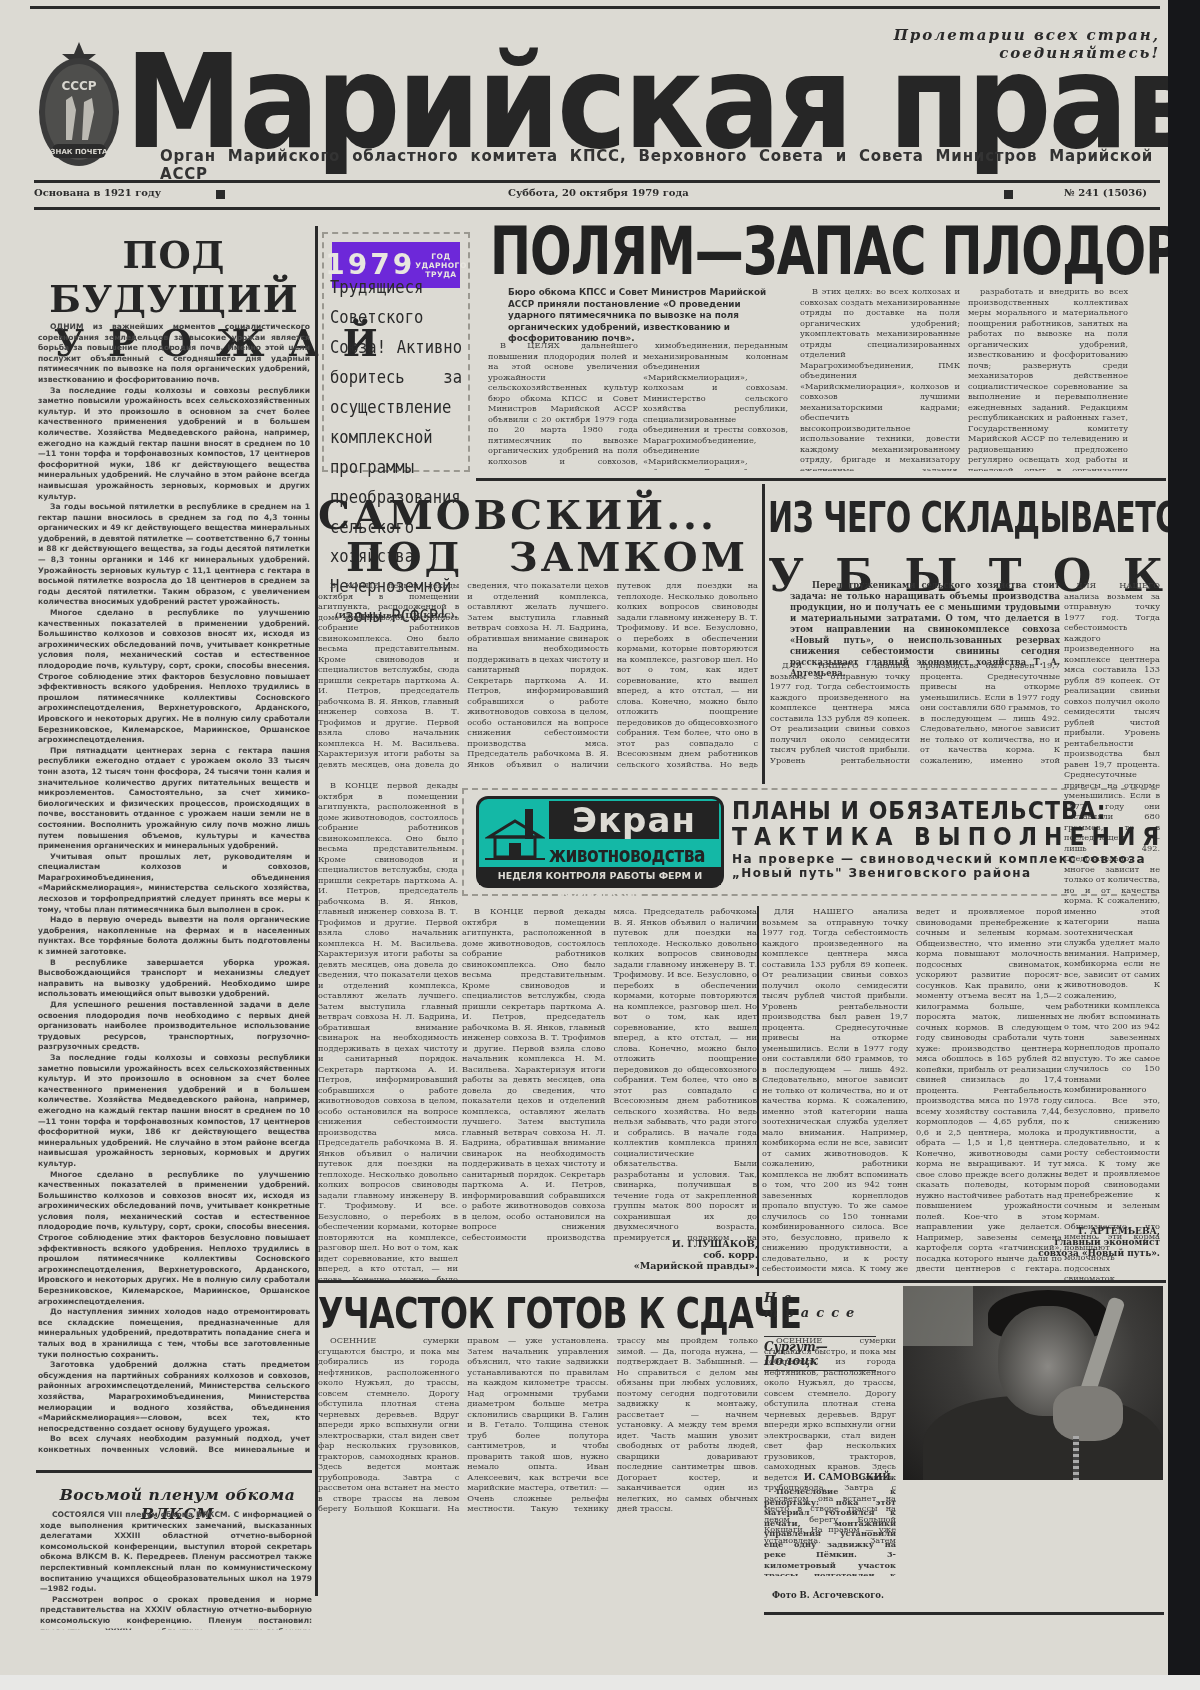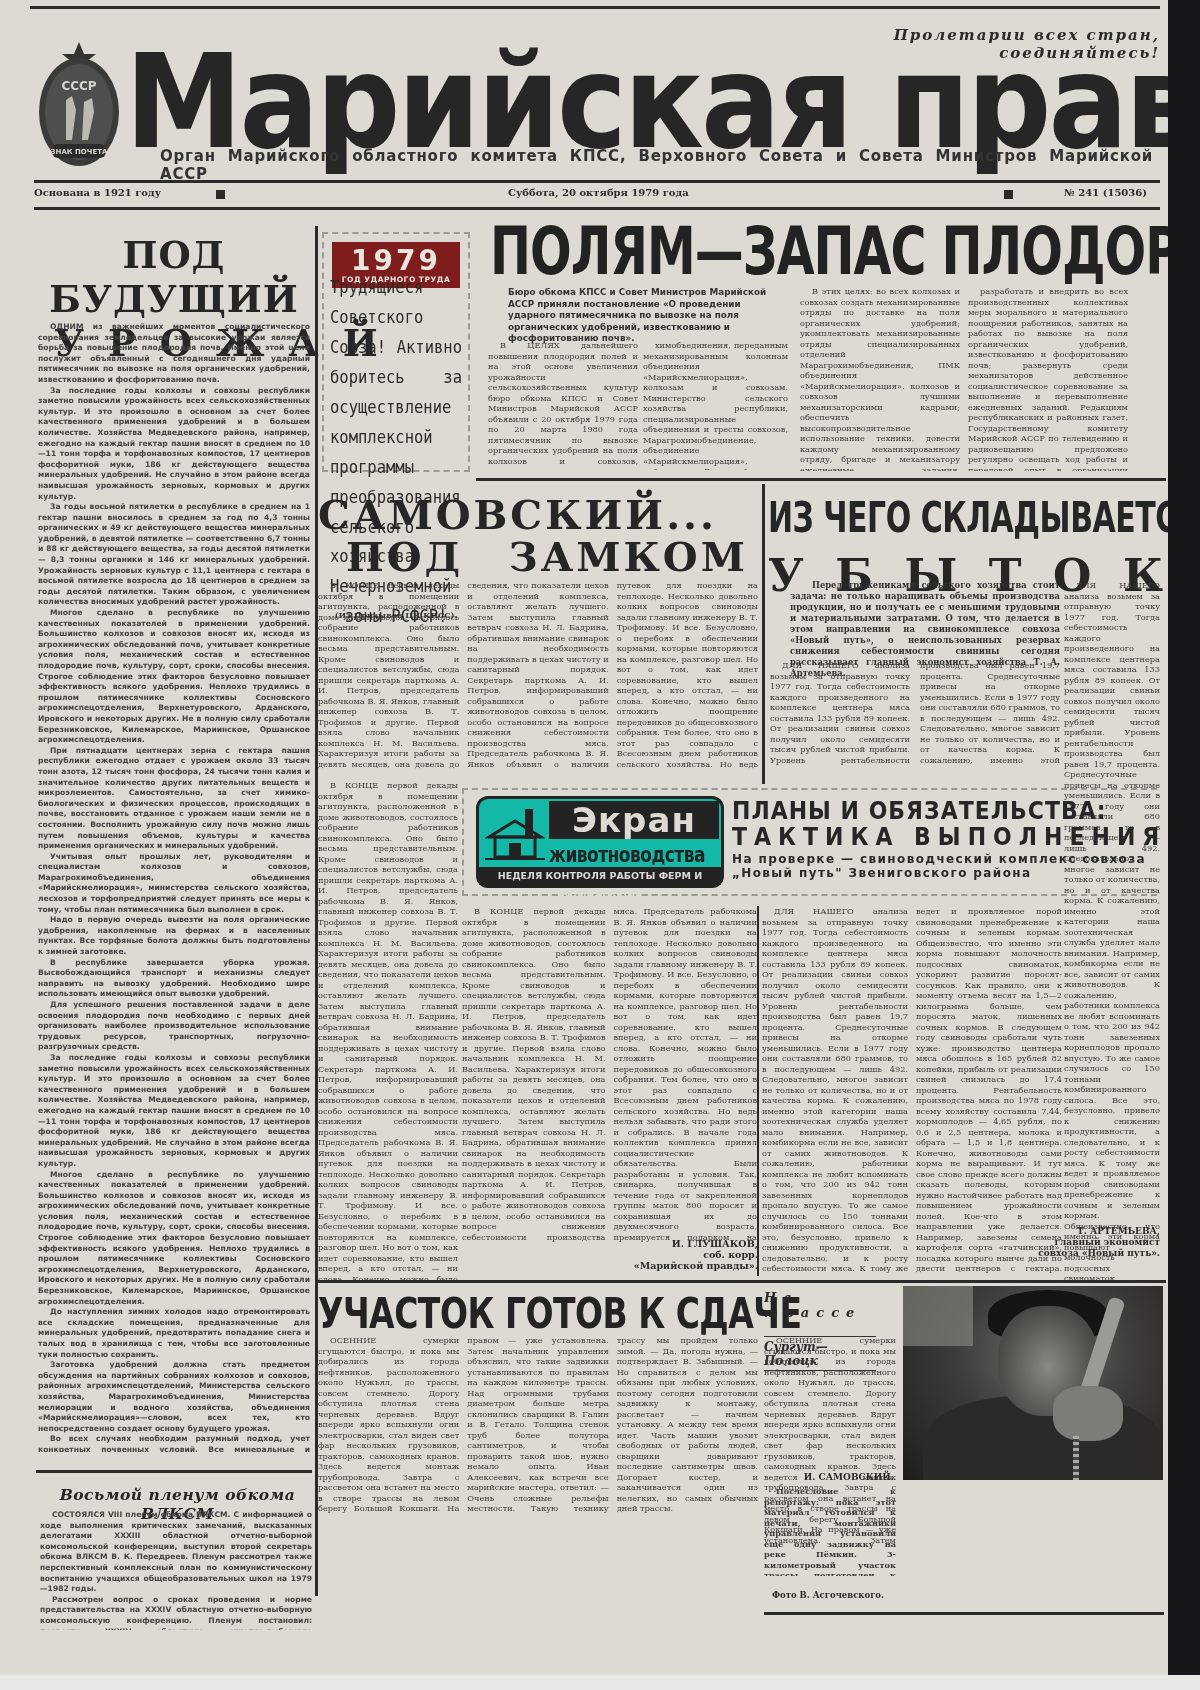--- a/index.html
+++ b/index.html
@@ -66,22 +66,22 @@
   }
   .h-lead .l1 { font-size: 37px; letter-spacing: 1px; display: block; }
   .h-lead .l2 { font-size: 37px; letter-spacing: 24px; display: block; padding-left: 20px; }
 
   
   .slogan-box {
     position: absolute; left: 322px; top: 232px; width: 148px; height: 240px;
     border: 2px dashed #9a9890; padding: 8px 6px; text-align: center;
   }
   .badge-1979 {
-    background: #7f1d1d; color: #e8e6df; width: 128px; height: 46px; margin: 0 auto;
-    display: flex; flex-direction: column; align-items: center; justify-content: center;
+    background: #6d28d9; color: #e8e6df; width: 128px; height: 46px; margin: 0 auto;
+    display: flex; align-items: center; justify-content: center;
   }
   .badge-1979 .yr { font-family: "DejaVu Sans", sans-serif; font-weight: bold; font-size: 28px; line-height: 28px; letter-spacing: 3px; }
   .badge-1979 .cap { font-family: "DejaVu Sans", sans-serif; font-weight: bold; font-size: 7.5px; letter-spacing: 0.5px; }
   .slogan-text {
     font-family: "DejaVu Sans Mono", monospace; font-size: 15.5px; line-height: 26px;
     color: #2a2a2a; margin-top: 8px; text-align: justify; text-align-last: center;
     transform: scaleY(1.15);
   }
   .slogan-src { font-size: 8px; font-weight: bold; margin-top: 2px; color: #333; }
 

